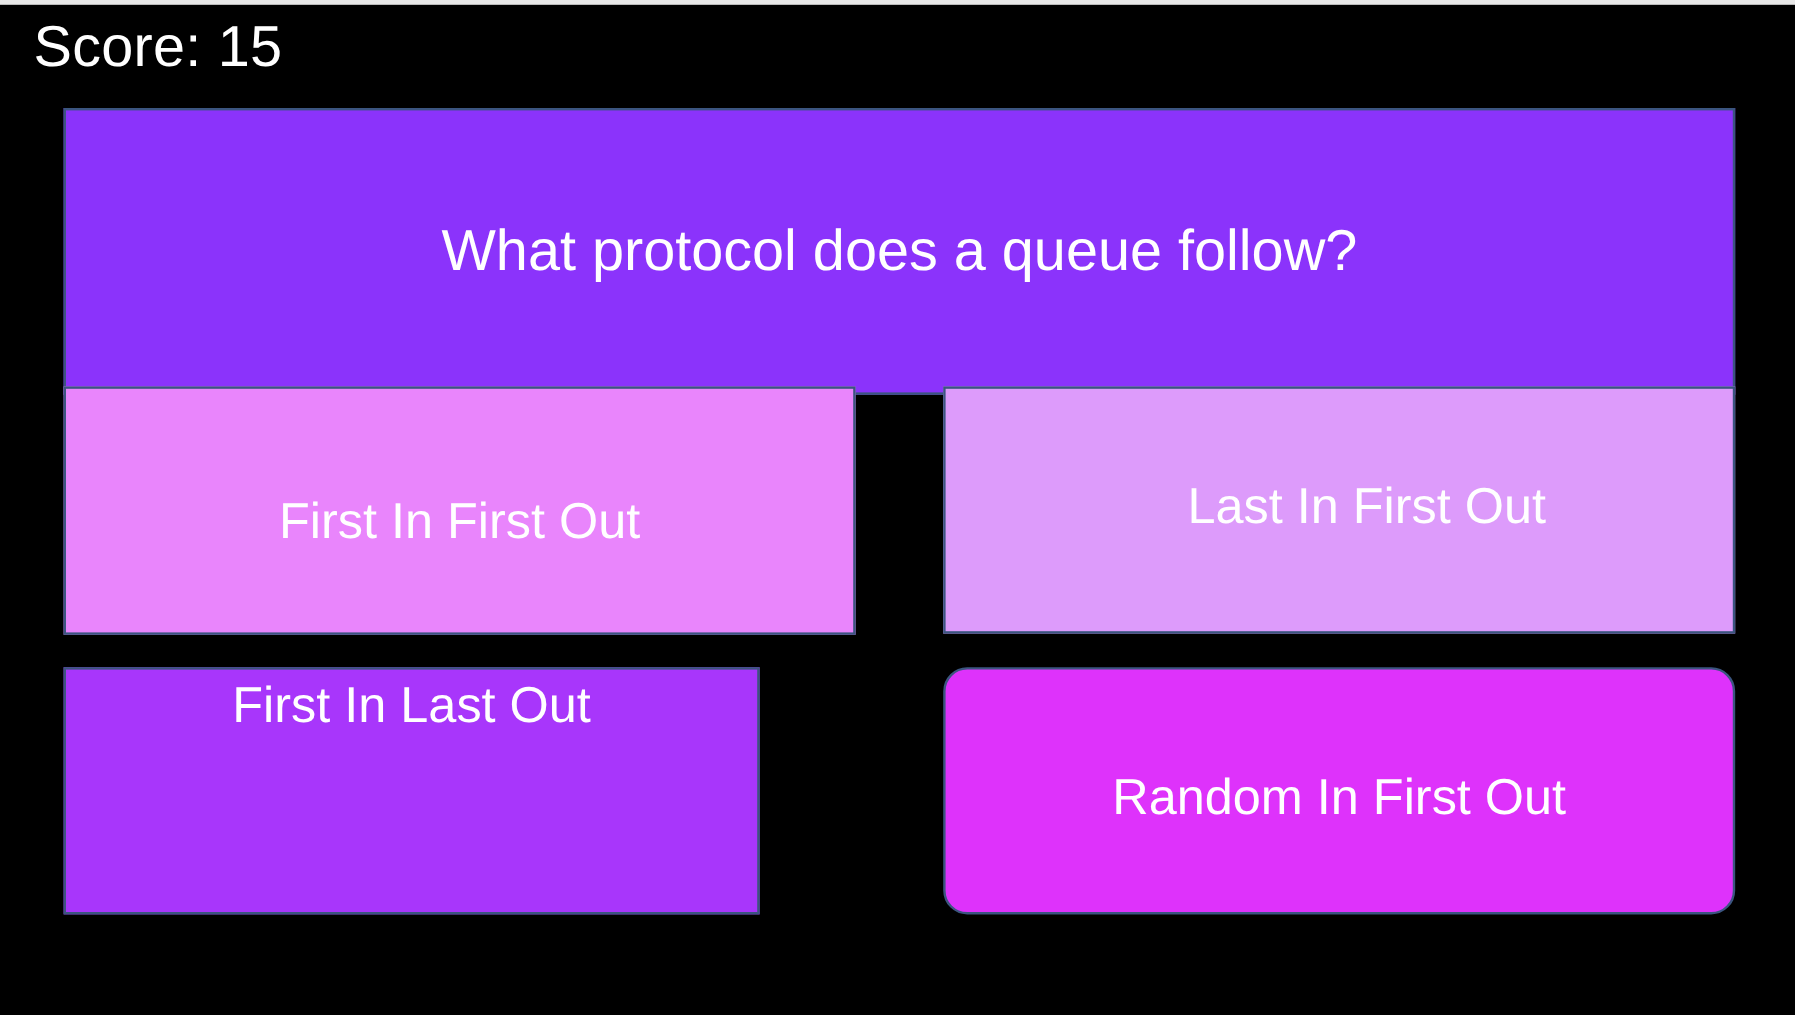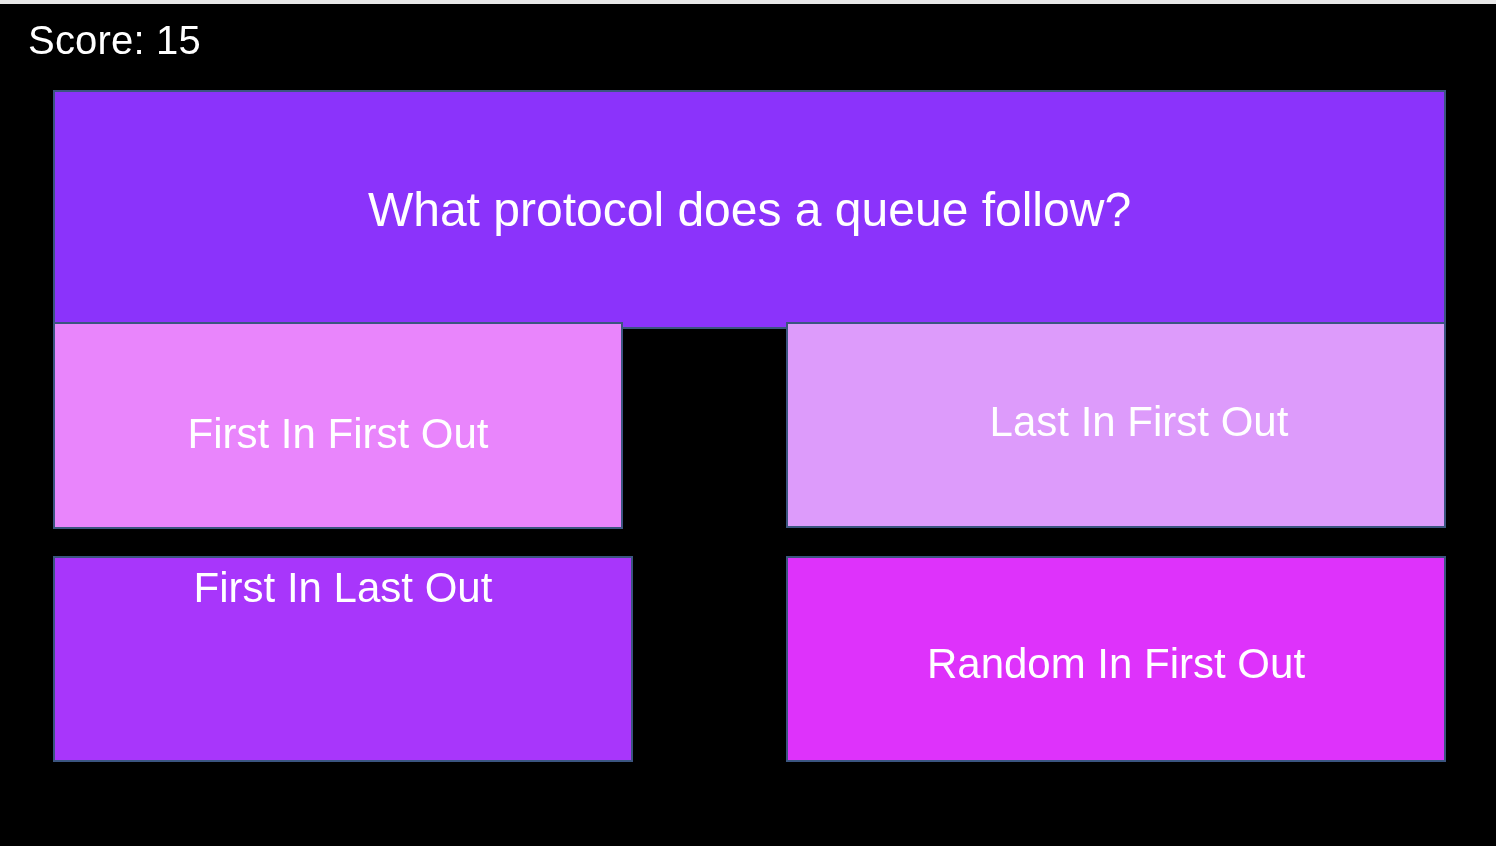--- a/index.html
+++ b/index.html
@@ -24,21 +24,21 @@
     top: 0;
     width: 1496px;
     height: 4px;
     background: #e8e8e8;
   }
 
   #score-label {
     position: absolute;
     left: 28px;
     top: 14px;
-    font-size: 40px;
+    font-size: 48px;
     line-height: 52px;
     color: #ffffff;
     white-space: nowrap;
     letter-spacing: 0.2px;
   }
 
   #question-banner {
     position: absolute;
     left: 53px;
     top: 90px;
@@ -71,21 +71,21 @@
     line-height: 50px;
     text-align: center;
     padding: 0 18px;
     width: 100%;
   }
 
   
   #answer-tile-0 {
     left: 53px;
     top: 322px;
-    width: 570px;
+    width: 660px;
     height: 207px;
     align-items: center;
   }
   #answer-tile-0 .answer-label { transform: translateY(8px); }
 
   
   #answer-tile-1 {
     left: 786px;
     top: 322px;
     width: 660px;
@@ -130,15 +130,15 @@
 </div>
 
 <div class="answer-tile" id="answer-tile-1" style="background: rgb(221, 155, 251); border-color: rgb(59, 85, 128); padding-left: 46px;">
   <span class="answer-label">Last In First Out</span>
 </div>
 
 <div class="answer-tile" id="answer-tile-2" style="background: rgb(168, 54, 251); border-color: rgb(59, 85, 128);">
   <span class="answer-label">First In Last Out</span>
 </div>
 
-<div class="answer-tile" id="answer-tile-3" style="background: rgb(222, 50, 251); border-color: rgb(59, 85, 128);">
+<div class="answer-tile" id="answer-tile-3" style="background: rgb(222, 50, 251); border-color: rgb(59, 85, 128); border-radius: 20px;">
   <span class="answer-label">Random In First Out</span>
 </div>
 
 </body></html>

